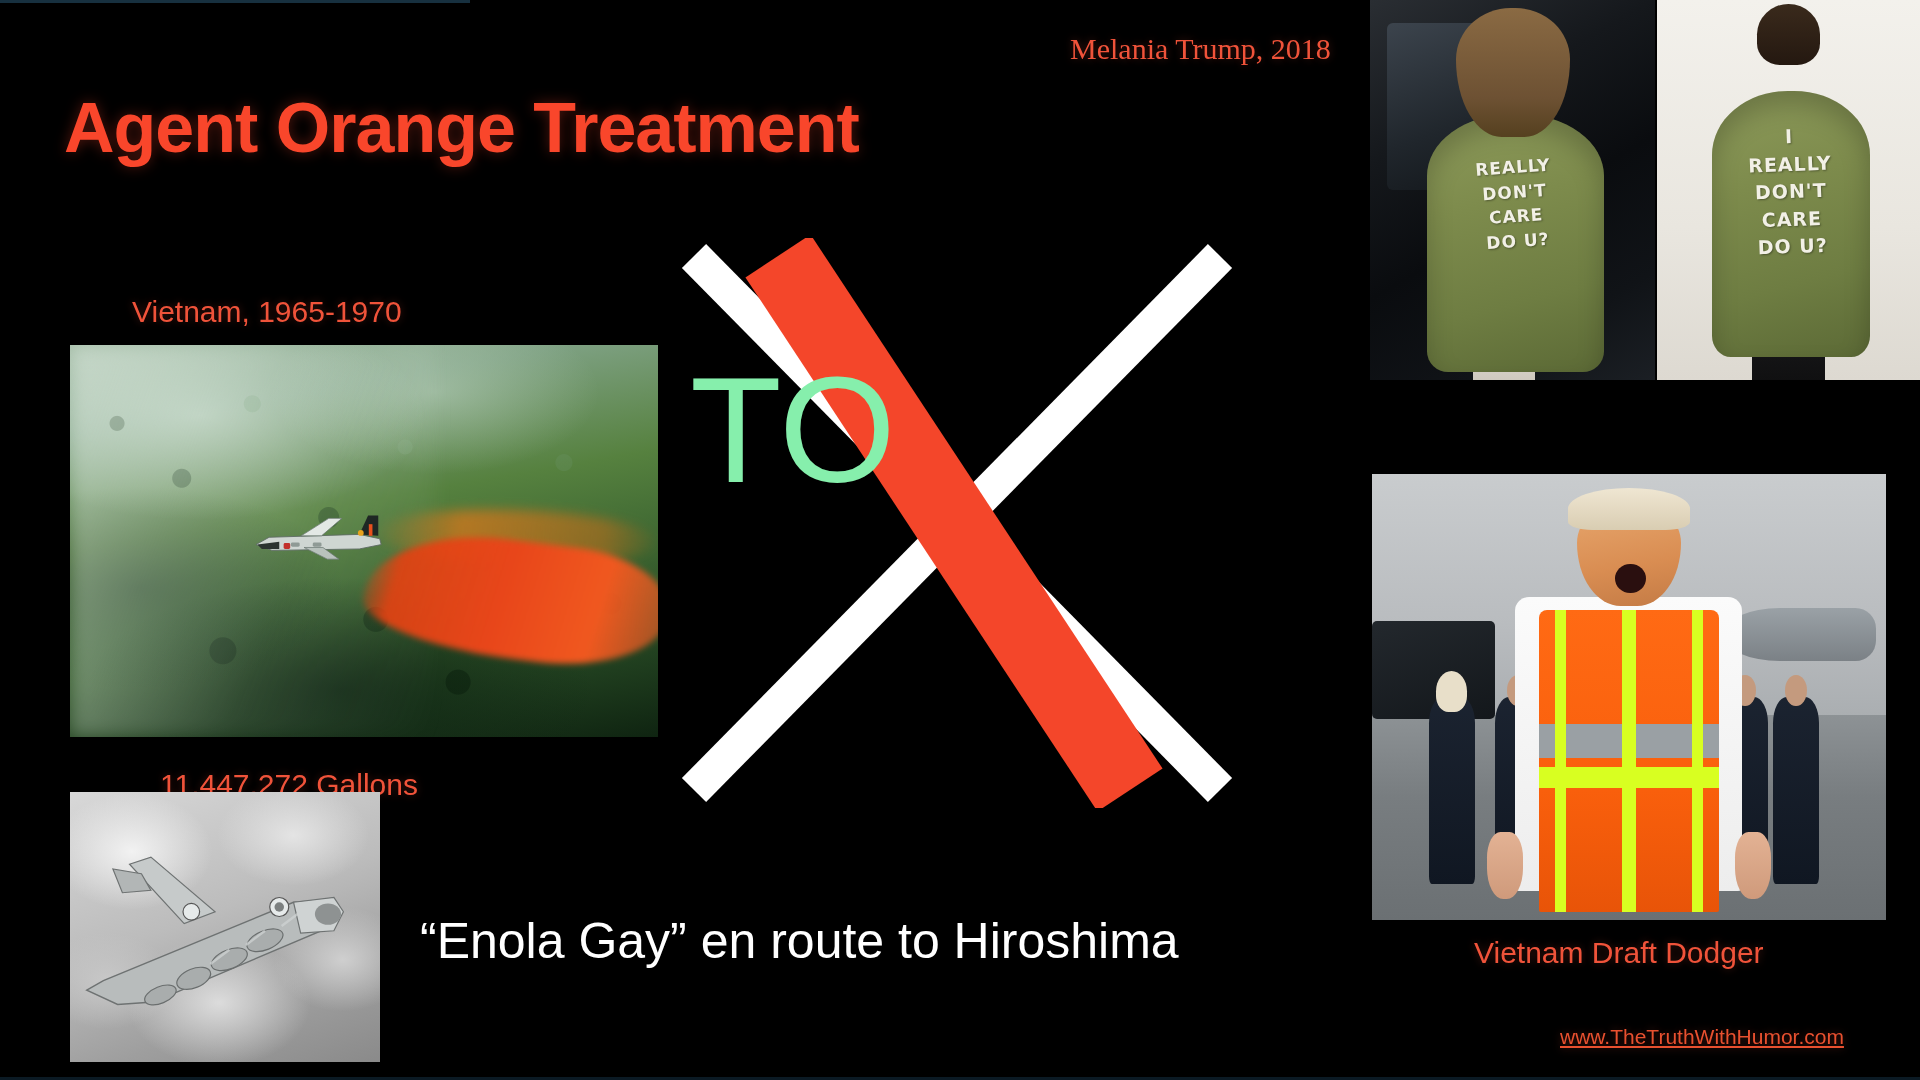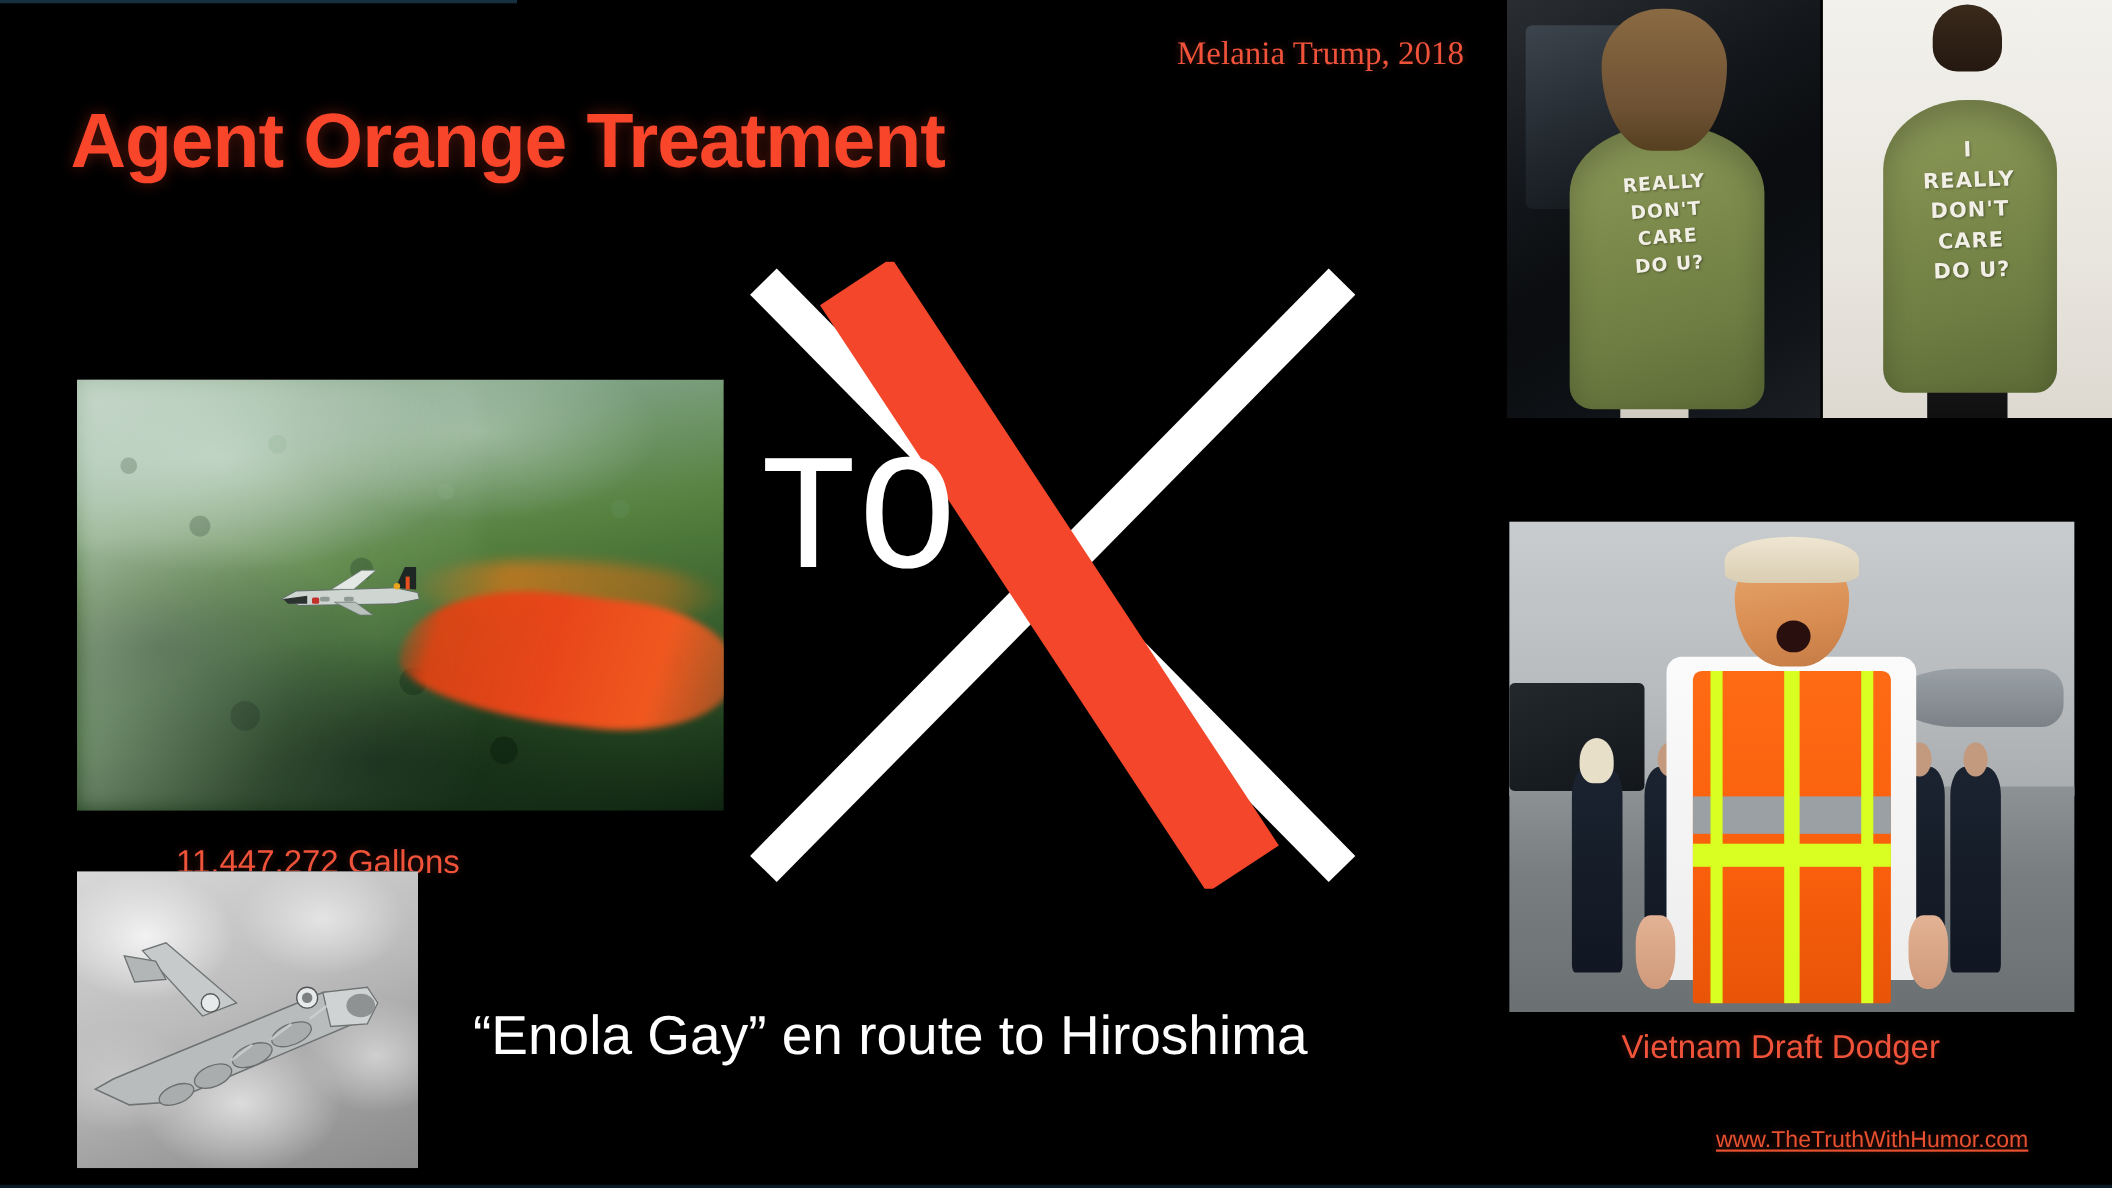--- a/index.html
+++ b/index.html
@@ -39,21 +39,21 @@
   .cap-vietnam{ left:132px; top:295px; }
   .cap-gallons{ left:160px; top:768px; }
   .cap-us{      left:1432px; top:414px; }
   .cap-dodger{  left:1474px; top:936px; }
   .cap-site{
     left:1560px; top:1025px; font-size:21px; color:#e8502f;text-decoration:underline;
   }
 
   .cap-enola{
     position:absolute; left:420px; top:912px;
-    color:#fff; font-size:50px; white-space:nowrap;margin-left:10px;
+    color:#fff; font-size:50px; white-space:nowrap;
   }
 
   
   .photo{ position:absolute; overflow:hidden; background:#000; }
 
   
   #photo-vietnam{ left:70px; top:345px; width:588px; height:392px; }
   .jungle{
     position:absolute; inset:0;
     background:
@@ -261,39 +261,40 @@
   }
   #vh-l{ left:-10%; }
   #vh-r{ right:-10%; }
 
   
   #toxic{
     position:absolute; left:660px; top:238px; width:680px; height:570px;
   }
   .x-svg{ position:absolute; left:0; top:0; width:100%; height:100%; }
   .to-text,.ic-text{
-    position:absolute; top:476px;
-    color:#ffffff; font-size:150px; line-height:1;
-    font-family:Liberation Mono, monospace;
+    position:absolute; top:430px;
+    color:#86efac; font-size:150px; line-height:1;
+    font-family:Liberation Sans, sans-serif;
     transform:translateY(-50%);
   }
   .to-text{ left:690px; }
   .ic-text{ left:1162px; }
 </style>
 </head>
 <body>
 
 <div class="stage">
 
   <div class="top-hairline"></div>
   <div class="bottom-hairline"></div>
 
   <div class="title">Agent Orange Treatment</div>
 
   <div class="cap cap-melania">Melania Trump, 2018</div>
+  <div class="cap cap-vietnam">Vietnam, 1965-1970</div>
   <div class="cap cap-gallons">11,447,272 Gallons</div>
   <div class="cap cap-dodger">Vietnam Draft Dodger</div>
   <div class="cap cap-site">www.TheTruthWithHumor.com</div>
   <div class="cap-enola">“Enola Gay” en route to Hiroshima</div>
 
   <div class="photo" id="photo-vietnam">
     <div class="jungle"></div>
     <div class="jungle-tex"></div>
     <div class="jungle-haze"></div>
     <div class="spray2"></div>

